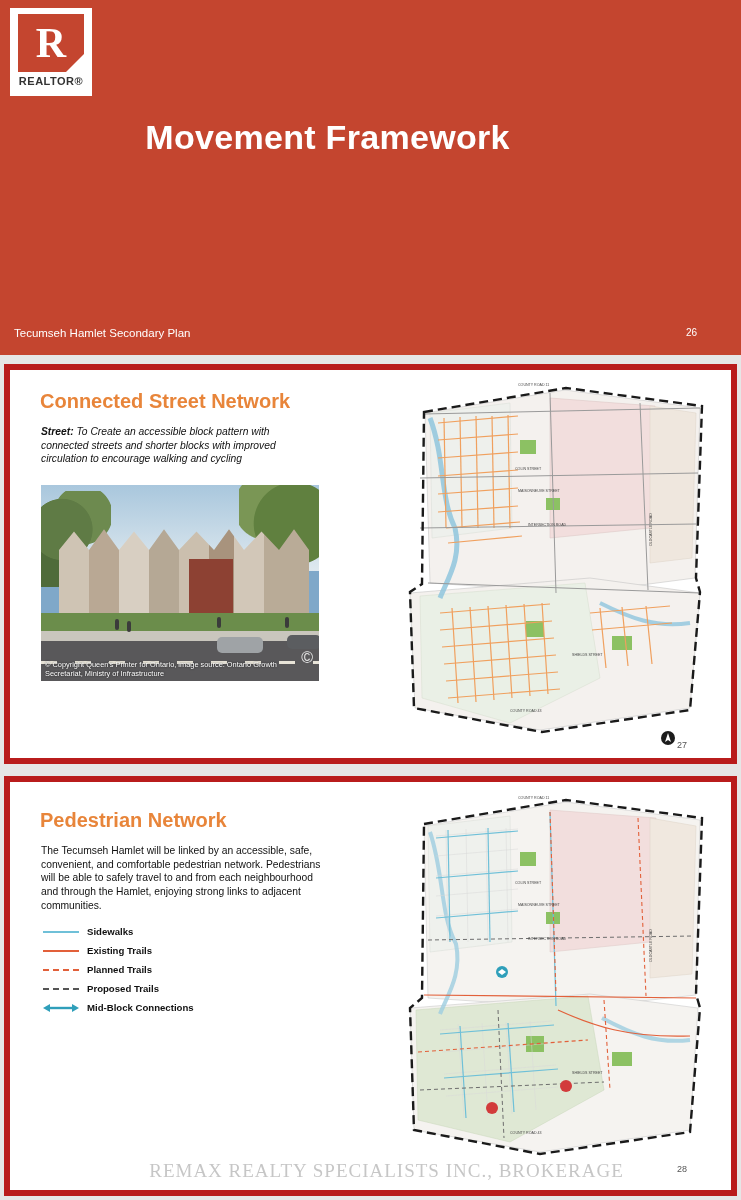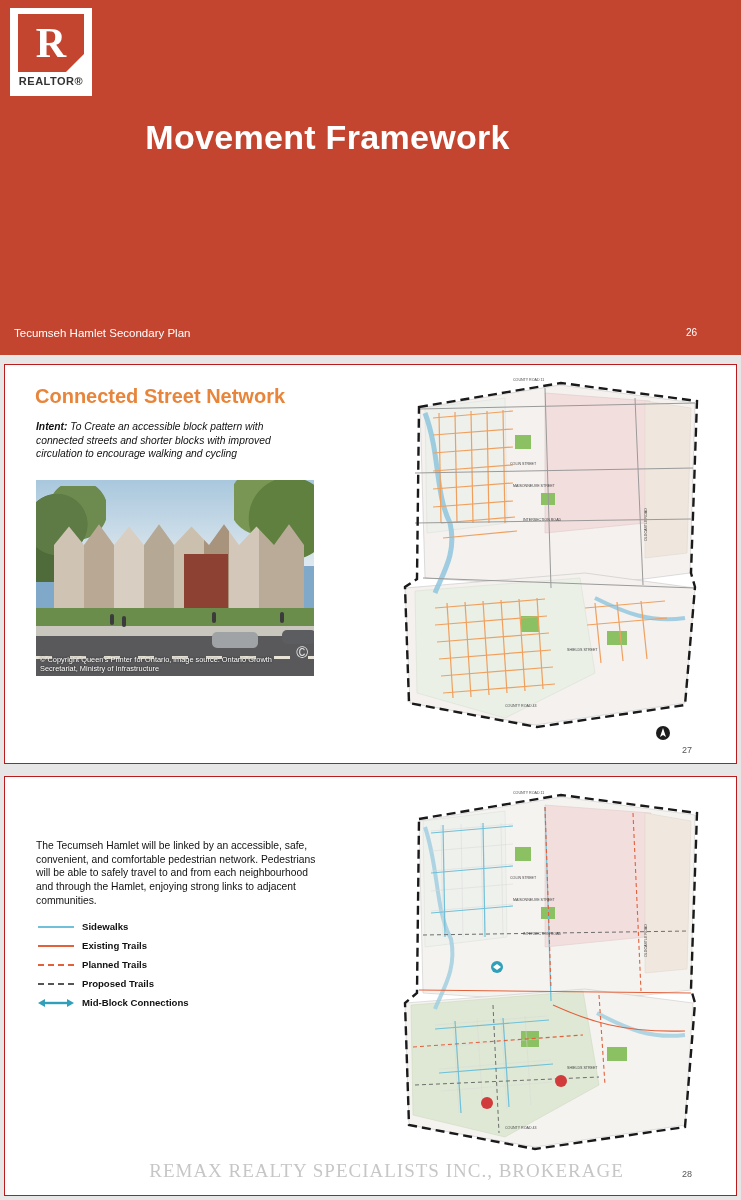--- a/index.html
+++ b/index.html
@@ -41,21 +41,21 @@
   .slide1-footer{
     position:absolute;left:14px;bottom:16px;color:#ffffff;font-size:11.5px;
   }
   .slide1-page{
     position:absolute;right:44px;bottom:17px;color:#ffffff;font-size:10px;
   }
 
   
   .slide{
     position:absolute;left:4px;width:733px;background:#ffffff;
-    border:1px solid #b91c1c;
+    border:6px solid #b91c1c;
     box-sizing:border-box;
   }
   .slide-2{top:364px;height:400px;}
   .slide-3{top:776px;height:420px;}
 
   .sec-heading{
     position:absolute;left:30px;color:#e8853a;font-size:20px;font-weight:bold;
   }
   .sec-body{
     position:absolute;left:31px;font-size:10.3px;color:#111;line-height:1.33;
@@ -133,21 +133,21 @@
     <div class="movement-title">Movement Framework</div>
     <div class="slide1-footer">Tecumseh Hamlet Secondary Plan</div>
     <div class="slide1-page">26</div>
   </div>
 
   <div class="slide slide-2">
 
     <div class="sec-heading" style="top:20px;">Connected Street Network</div>
 
     <div class="sec-body italic" style="top:55px;width:262px;">
-      <span class="intent">Intent:</span><span> To Create an accessible block  pattern with connected streets and shorter blocks with improved circulation to encourage walking and cycling</span>
+      <span class="intent">Street:</span><span> To Create an accessible block  pattern with connected streets and shorter blocks with improved circulation to encourage walking and cycling</span>
     </div>
 
     <div class="render" style="top:115px;">
       <div class="sky"></div>
       <div class="trees-l"></div>
       <div class="trees-r"></div>
       <div class="row-houses"></div>
       <div class="brick"></div>
       <div class="grass"></div>
       <div class="walk"></div>
@@ -242,20 +242,21 @@
         <circle cx="268" cy="360" r="7" fill="#1c1c1c"></circle>
         <polygon points="268,355 271,364 268,362 265,364" fill="#ffffff"></polygon>
       </svg>
     </div>
 
     <div class="page-num" style="right:44px;bottom:8px;">27</div>
   </div>
 
   <div class="slide slide-3">
 
+    <div class="sec-heading" style="top:27px;">Pedestrian Network</div>
 
     <div class="sec-body" style="top:62px;width:288px;">The Tecumseh Hamlet will be linked by an accessible, safe, convenient, and comfortable pedestrian network. Pedestrians will be able to safely travel to and from each neighbourhood and through the Hamlet, enjoying strong links to adjacent communities.</div>
 
     <div class="legend" style="top:140px;">
       <div class="row">
         <span class="swatch" style="border-top:2px solid #6fc0d8;"></span>
         <span class="lbl">Sidewalks</span>
       </div>
       <div class="row">
         <span class="swatch" style="border-top:2px solid #e2603a;"></span>

